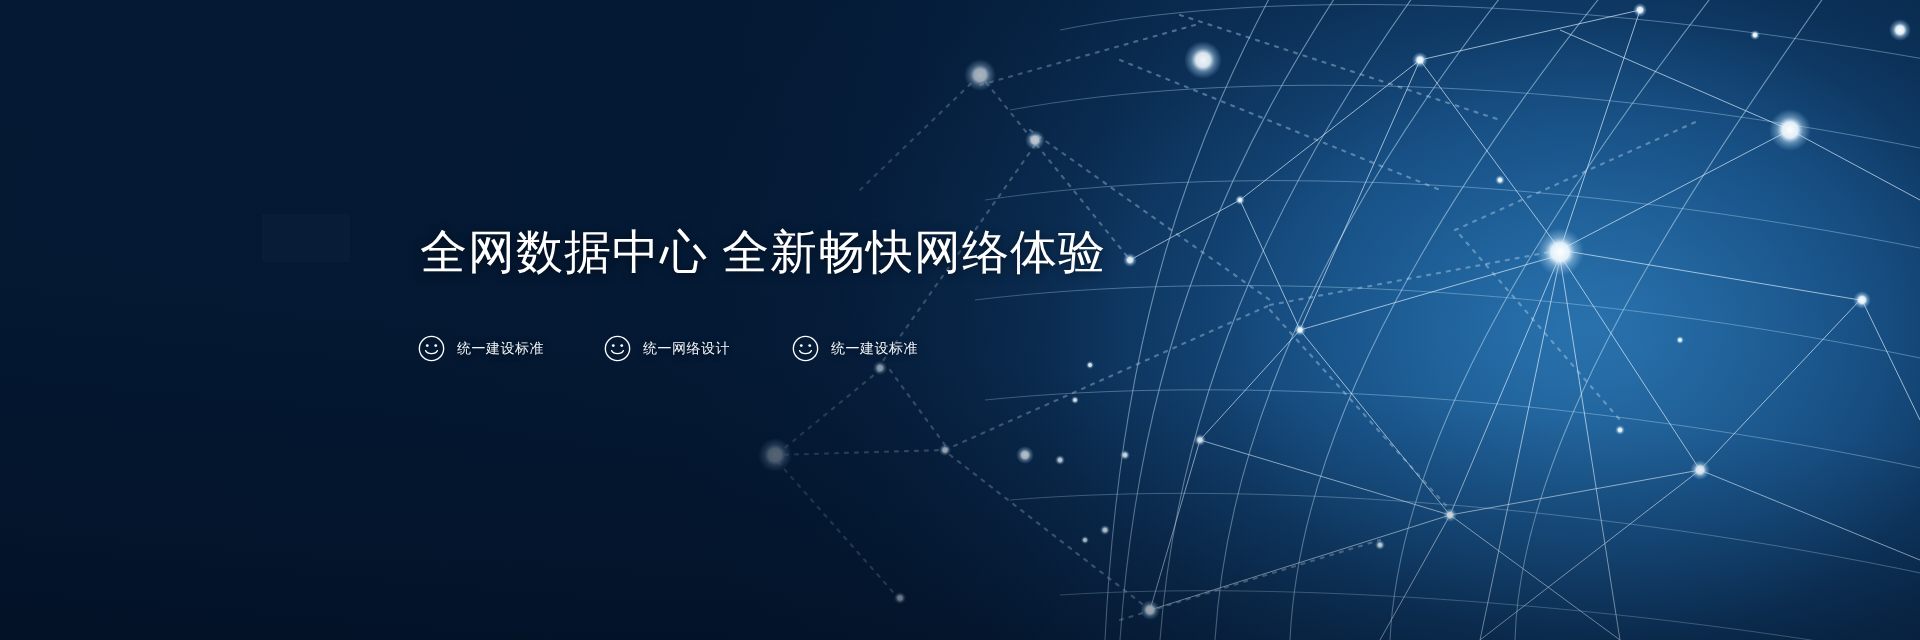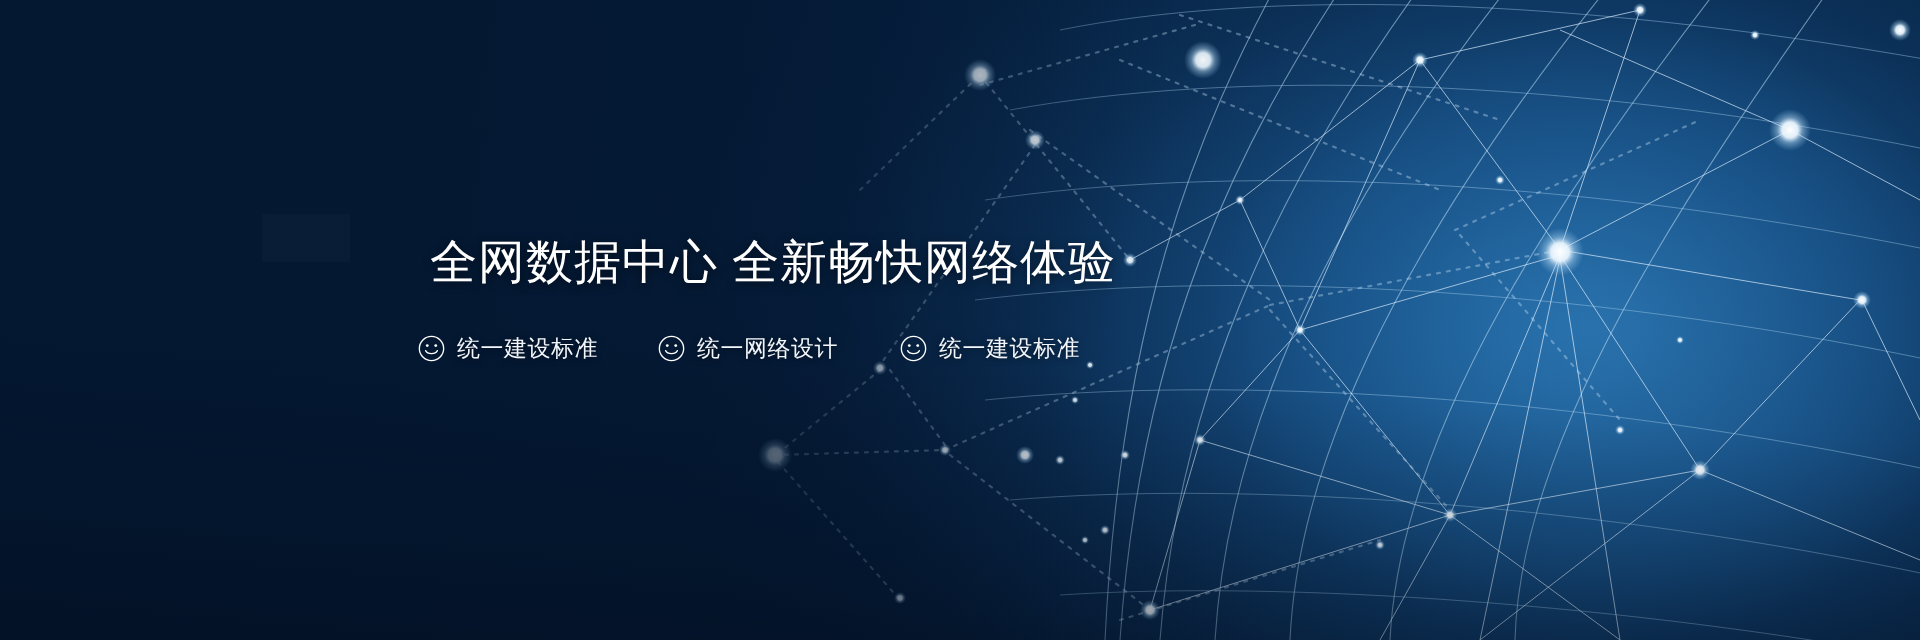--- a/index.html
+++ b/index.html
@@ -93,21 +93,21 @@
     left: 0;
     top: 0;
     width: 1920px;
     height: 640px;
   }
 
   #headline {
     position: absolute;
     left: 420px;
     top: 228px;
-    margin: 10px;
+    margin: 0;
     font-size: 47px;
     font-weight: 400;
     line-height: 1;
     letter-spacing: 1px;
     color: #ffffff;
     white-space: nowrap;
     text-shadow: 0 2px 10px rgba(0,0,0,0.55);
   }
 
   #feature-rows {
@@ -134,21 +134,21 @@
 
   .smiley-icon {
     flex: 0 0 auto;
     width: 27px;
     height: 27px;
     display: block;
   }
 
   .feature-label {
     margin-left: 12px;
-    font-size: 23px;
+    font-size: 14px;
     line-height: 1;
     color: #f2f6fb;
     letter-spacing: 0.5px;
     text-shadow: 0 1px 6px rgba(0,0,0,0.5);
   }
 </style>
 </head>
 <body>
 
 <div id="banner">

